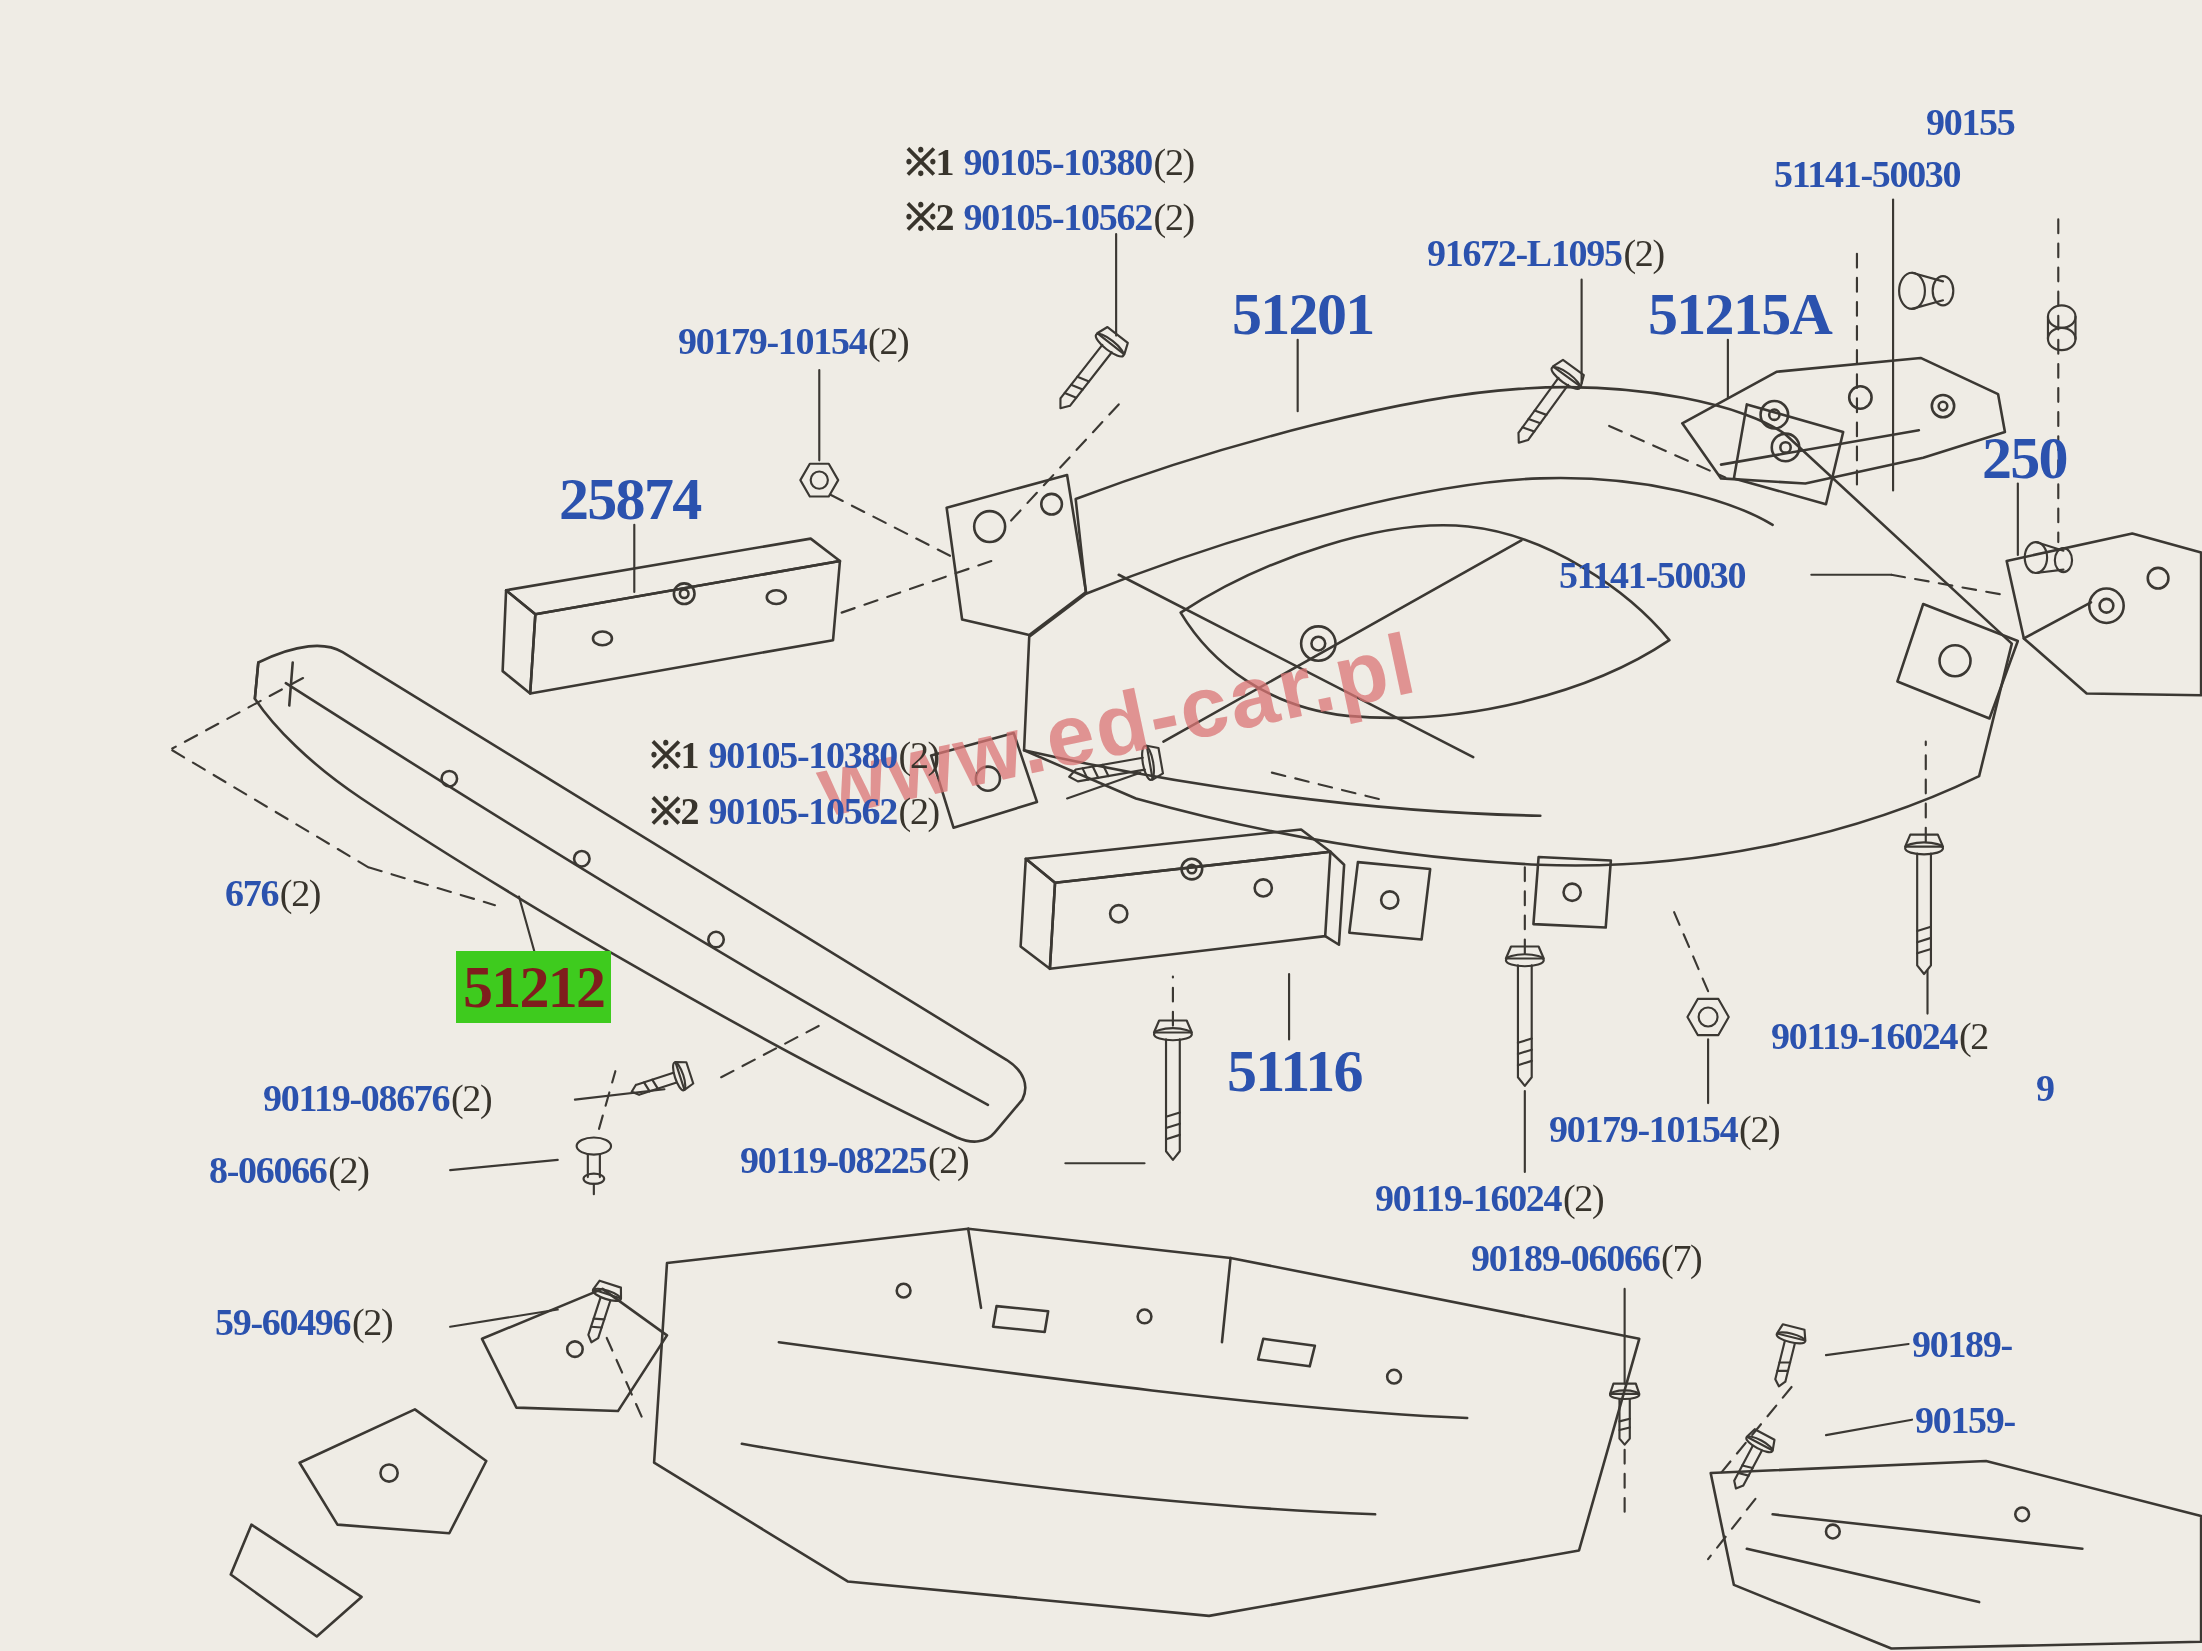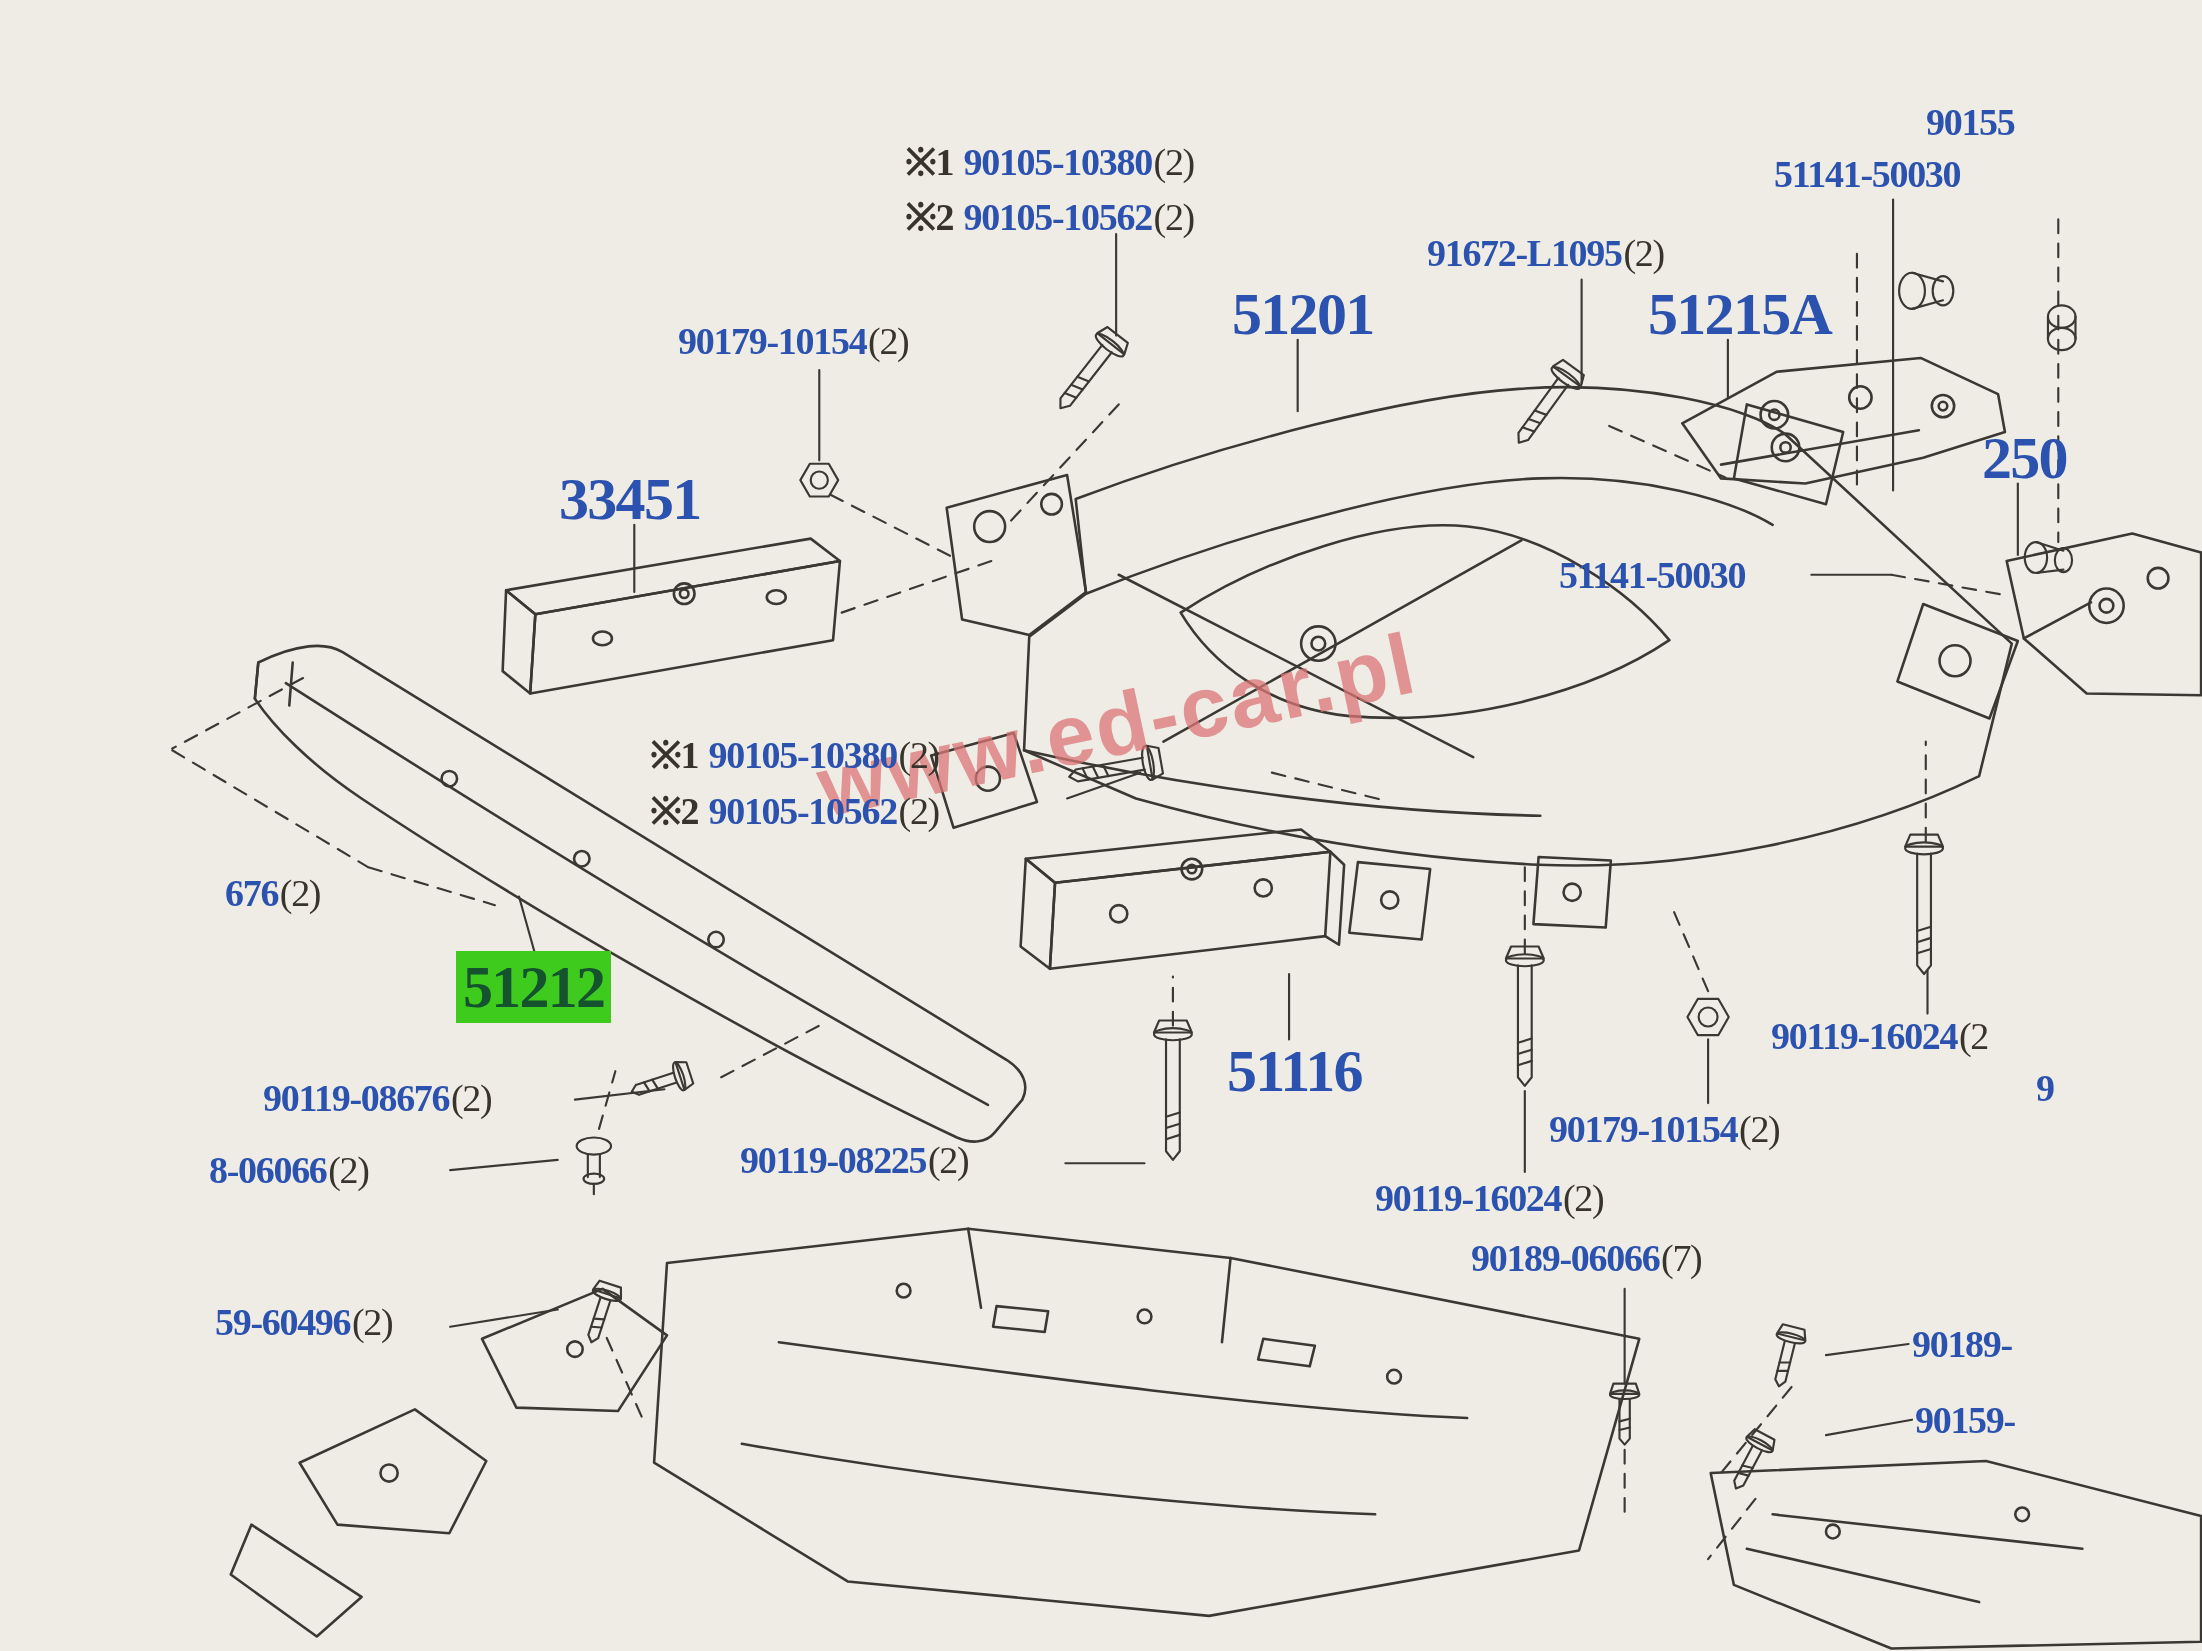--- a/index.html
+++ b/index.html
@@ -9,21 +9,21 @@
   .ln{stroke:#3b3833;fill:none;stroke-width:3;stroke-linecap:round;stroke-linejoin:round;}
   .thin{stroke-width:2.5;}
   .dash{stroke-dasharray:16 12;stroke-width:2.5;}
   .label{position:absolute;font-weight:bold;font-size:38px;letter-spacing:-1.3px;
          color:#2b52ae;white-space:nowrap;line-height:1;font-family:Liberation Serif, serif;}
   .label .pre{color:#38342c;font-weight:600;margin-right:10.3px;}
   .label .pre:empty{display:none;margin:0;}
   .label .qty{color:#38342c;font-weight:400;margin-left:1.7px;}
   .label .qty:empty{display:none;margin:0;}
   .label.big{font-size:60px;letter-spacing:-1.7px;}
-  .label.hl .num{background:#3ecb1e;color:#14532d;padding:2.6px 6.9px;}
+  .label.hl .num{background:#3ecb1e;color:#7f1d1d;padding:2.6px 6.9px;}
   .watermark{position:absolute;left:809px;top:740px;font-size:86px;font-weight:bold;
              letter-spacing:2.6px;color:rgba(219,118,118,0.75);transform:rotate(-12deg);
              transform-origin:left top;}
 </style>
 </head>
 <body>
 
 <div class="stage">
 
   <svg class="art" viewBox="0 0 2560 1920">
@@ -250,21 +250,21 @@
   <div class="label big" style="left:1232px;top:284px">
     <span class="num">51201</span>
   </div>
   <div class="label big" style="left:1648px;top:284px">
     <span class="num">51215A</span>
   </div>
   <div class="label" style="left:678px;top:322px">
     <span class="num">90179-10154</span><span class="qty">(2)</span>
   </div>
   <div class="label big" style="left:559px;top:469px">
-    <span class="num">33451</span>
+    <span class="num">25874</span>
   </div>
   <div class="label big" style="left:1982px;top:428px">
     <span class="num">250</span>
   </div>
   <div class="label" style="left:1559px;top:556px">
     <span class="num">51141-50030</span>
   </div>
   <div class="label" style="left:650px;top:736px">
     <span class="pre">※1</span><span class="num">90105-10380</span><span class="qty">(2)</span>
   </div>

